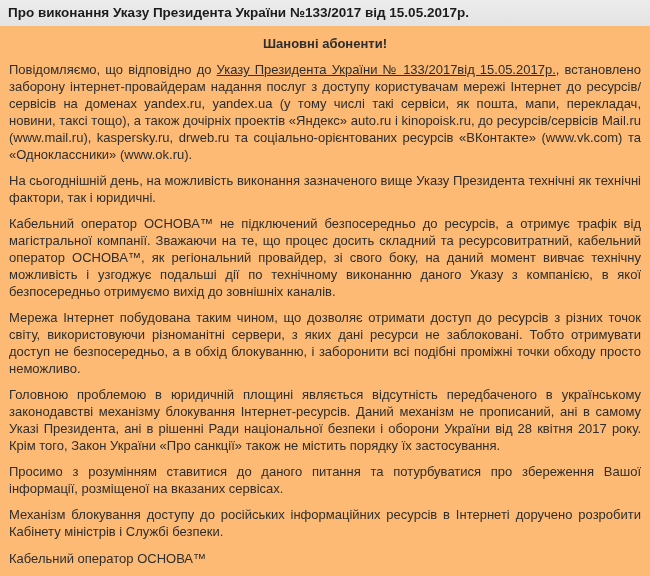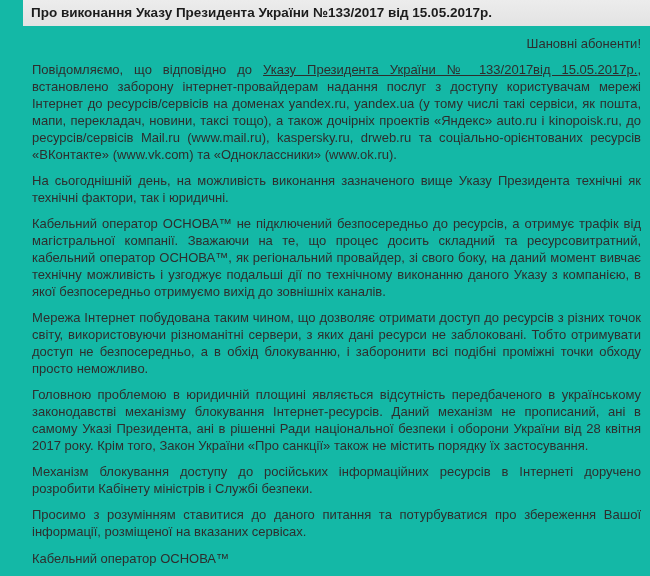--- a/index.html
+++ b/index.html
@@ -13,41 +13,41 @@
     overflow: hidden;
     font-family: "Liberation Sans", "DejaVu Sans", sans-serif;
     font-size: 13px;
     line-height: 17px;
     color: #2e2e2e;
     -webkit-font-smoothing: antialiased;
   }
   .page {
     width: 650px;
     height: 576px;
-    background: #14b8a6;
+    background: #fdba74;
     box-sizing: border-box;
-    padding-left: 23px;
   }
   .title-bar {
     background: linear-gradient(#ececec, #e3e3e3);
     padding: 4px 8px 5px 8px;
     font-weight: bold;
     font-size: 13.5px;
     color: #1c1c1c;
   }
   .content {
     padding: 0 9px 0 9px;
   }
   .content p {
     margin: 9px 0 0 0;
     text-align: justify;
   }
   p.greeting {
     margin-top: 9px;
-    text-align: right;
+    text-align: center;
+    font-weight: bold;
   }
   a.decree-link {
     color: #2e2e2e;
     text-decoration: underline;
     cursor: pointer;
   }
   p.signature {
     margin-top: 10px;
     text-align: left;
   }
@@ -71,23 +71,23 @@
     <p><span>Повідомляємо, що відповідно до </span><a class="decree-link" href="#">Указу Президента України № 133/2017від 15.05.2017р.</a><span>, встановлено заборону інтернет-провайдерам надання послуг з доступу користувачам мережі Інтернет до ресурсів/сервісів на доменах yandex.ru, yandex.ua (у тому числі такі сервіси, як пошта, мапи, перекладач, новини, таксі тощо), а також дочірніх проектів «Яндекс» auto.ru і kinopoisk.ru, до ресурсів/сервісів Mail.ru (www.mail.ru), kaspersky.ru, drweb.ru та соціально-орієнтованих ресурсів «ВКонтакте» (www.vk.com) та «Одноклассники» (www.ok.ru).</span></p>
 
     <p>На сьогоднішній день, на можливість виконання зазначеного вище Указу Президента технічні як технічні фактори, так і юридичні.</p>
 
     <p>Кабельний оператор ОСНОВА™ не підключений безпосередньо до ресурсів, а отримує трафік від магістральної компанії. Зважаючи на те, що процес досить складний та ресурсовитратний, кабельний оператор ОСНОВА™, як регіональний провайдер, зі свого боку, на даний момент вивчає технічну можливість і узгоджує подальші дії по технічному виконанню даного Указу з компанією, в якої безпосередньо отримуємо вихід до зовнішніх каналів.</p>
 
     <p>Мережа Інтернет побудована таким чином, що дозволяє отримати доступ до ресурсів з різних точок світу, використовуючи різноманітні сервери, з яких дані ресурси не заблоковані. Тобто отримувати доступ не безпосередньо, а в обхід блокуванню, і заборонити всі подібні проміжні точки обходу просто неможливо.</p>
 
     <p>Головною проблемою в юридичній площині являється відсутність передбаченого в українському законодавстві механізму блокування Інтернет-ресурсів. Даний механізм не прописаний, ані в самому Указі Президента, ані в рішенні Ради національної безпеки і оборони України від 28 квітня 2017 року. Крім того, Закон України «Про санкції» також не містить порядку їх застосування.</p>
 
+    <p>Просимо з розумінням ставитися до даного питання та потурбуватися про збереження Вашої інформації, розміщеної на вказаних сервісах.</p>
+
     <p>Механізм блокування доступу до російських інформаційних ресурсів в Інтернеті доручено розробити Кабінету міністрів і Службі безпеки.</p>
-
-    <p>Просимо з розумінням ставитися до даного питання та потурбуватися про збереження Вашої інформації, розміщеної на вказаних сервісах.</p>
 
     <p class="signature">
       <span>Кабельний оператор ОСНОВА™</span>
     </p>
 
   </div>
 
 </div>
 
 </body></html>

